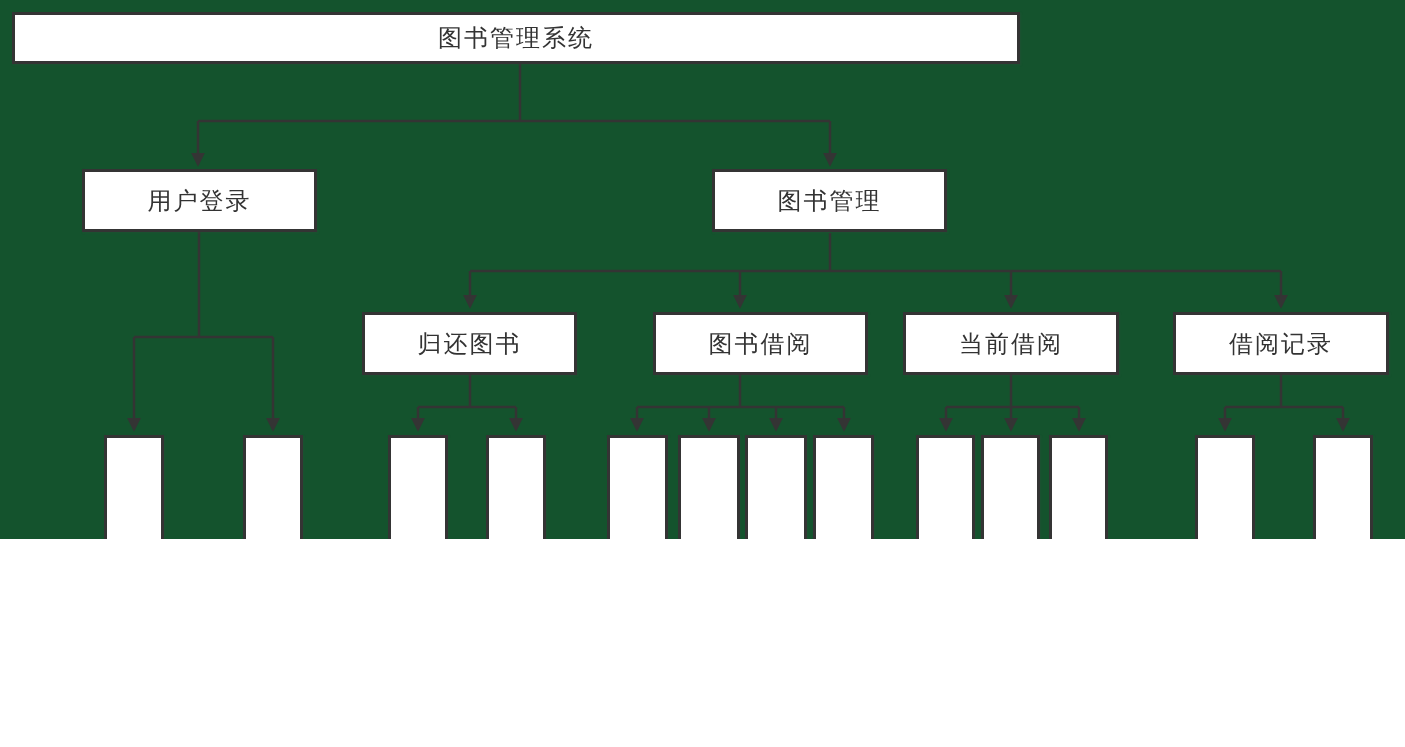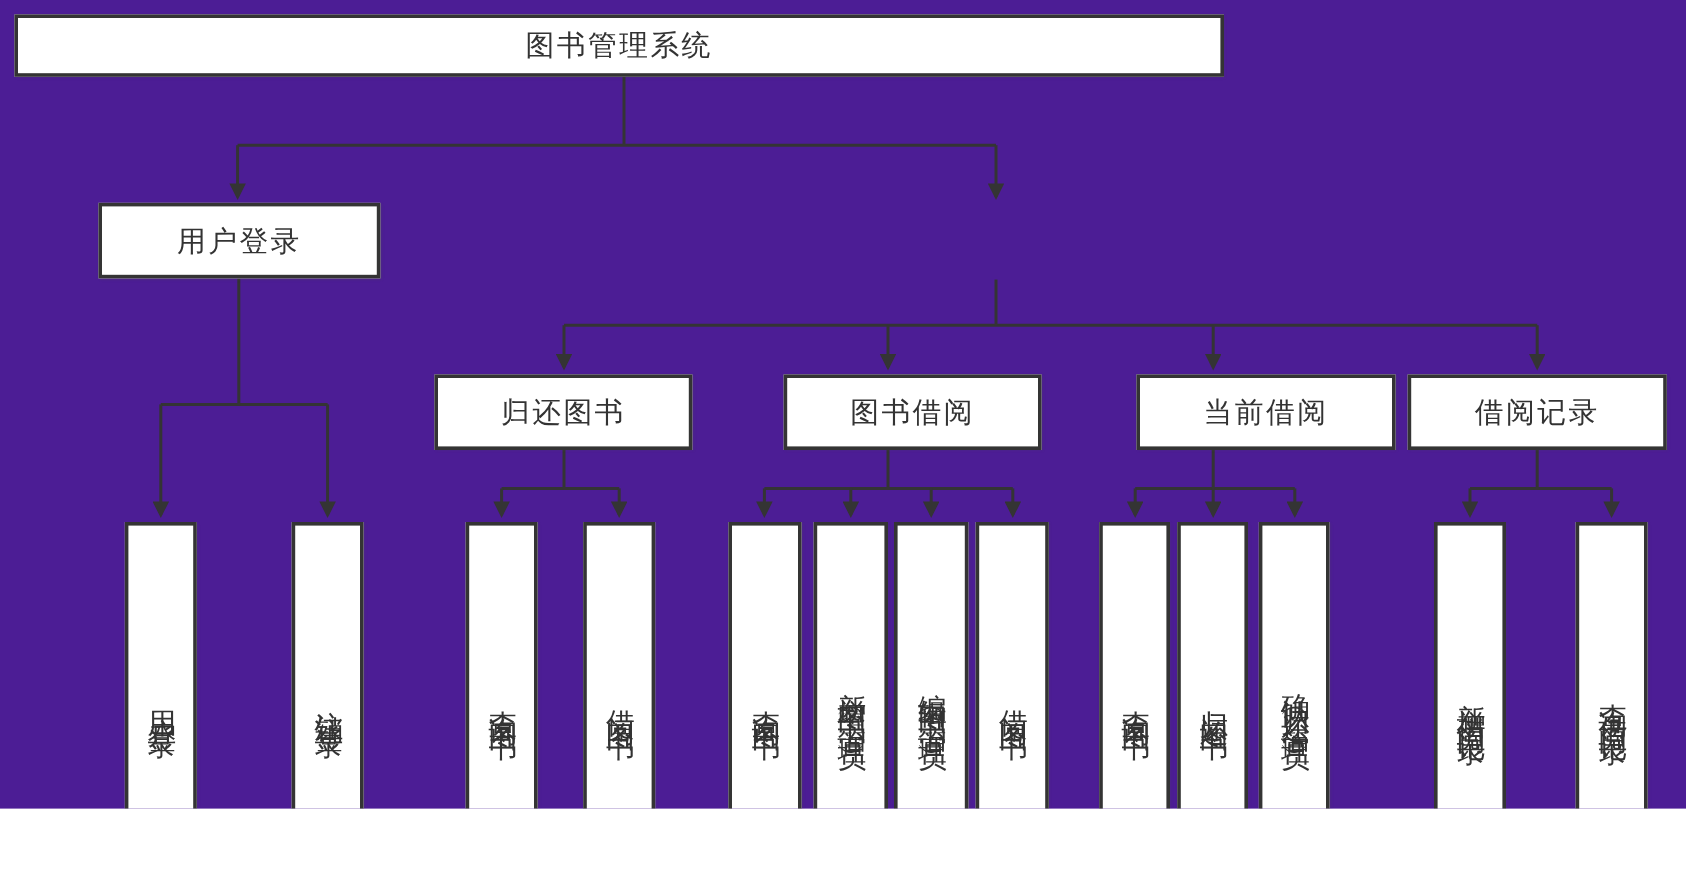--- a/index.html
+++ b/index.html
@@ -1,20 +1,20 @@
 <!DOCTYPE html>
 <html><head>
 <meta charset="utf-8">
 <style>
   html, body { margin: 0; padding: 0; background: #ffffff; }
   .canvas {
     position: relative;
     width: 1405px;
-    height: 674px;
-    background: #4c1d95;
+    height: 539px;
+    background: #14532d;
     font-family: Liberation Serif, serif;
     color: #333333;
     overflow: hidden;
   }
   svg.connectors {
     position: absolute;
     left: 0; top: 0;
     width: 1405px; height: 747px;
     z-index: 1;
   }
@@ -107,28 +107,31 @@
     </g>
   </svg>
 
   <div class="box" style="left:12px; top:12px; width:1008px; height:52px;">
     <span class="h-label">图书管理系统</span>
   </div>
 
   <div class="box" style="left:82px; top:169px; width:235px; height:63px;">
     <span class="h-label">用户登录</span>
   </div>
+  <div class="box" style="left:712px; top:169px; width:235px; height:63px;">
+    <span class="h-label">图书管理</span>
+  </div>
 
   <div class="box" style="left:362px; top:312px; width:215px; height:63px;">
     <span class="h-label">归还图书</span>
   </div>
   <div class="box" style="left:633px; top:312px; width:215px; height:63px;margin-left:20px;">
     <span class="h-label">图书借阅</span>
   </div>
-  <div class="box" style="left:903px; top:312px; width:216px; height:63px;margin-left:44px;">
+  <div class="box" style="left:903px; top:312px; width:216px; height:63px;">
     <span class="h-label">当前借阅</span>
   </div>
   <div class="box" style="left:1173px; top:312px; width:216px; height:63px;">
     <span class="h-label">借阅记录</span>
   </div>
 
   <div class="box" style="left:104px; top:435px; width:60px; height:300px;">
     <span class="leaf">用户登录</span>
   </div>
   <div class="box" style="left:243px; top:435px; width:60px; height:300px;">

